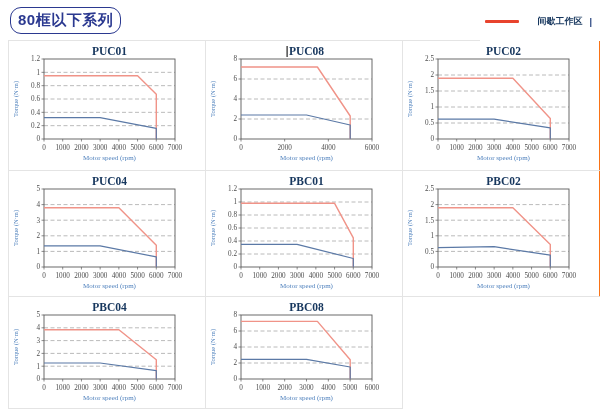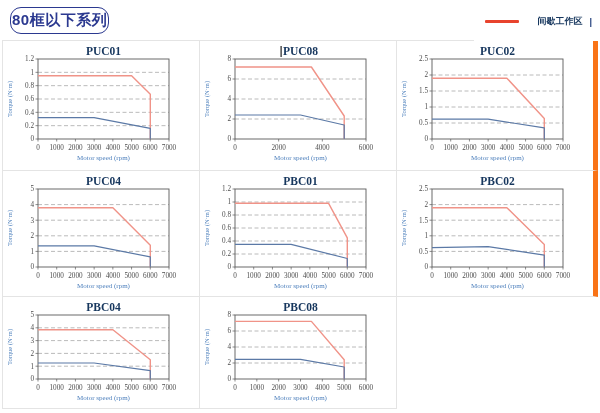--- a/index.html
+++ b/index.html
@@ -6,31 +6,31 @@
   body {
     width:600px; height:413px; overflow:hidden;
     background:#ffffff;
     font-family:"Liberation Sans", sans-serif;
     position:relative;
   }
   .header { position:relative; height:40px; width:600px; }
   .title-box {
     position:absolute; left:10px; top:7px;
     border:1.5px solid #2b3990; border-radius:11px;
-    padding:3px 1px;
+    padding:3px 7px;
     font-size:15px; font-weight:bold; color:#2b3990;
     letter-spacing:0.5px;
   }
   .legend { position:absolute; right:8px; top:15px; display:flex; align-items:center; gap:7px; }
   .legend-item { display:flex; align-items:center; gap:6px; }
   .swatch { display:inline-block; width:34px; height:3px; border-radius:1px; }
   .legend-label { font-size:9px; font-weight:bold; color:#17375e;padding-left:12px; }
   .legend-divider { font-size:9px; color:#1f3d7a; font-weight:bold; }
   .grid {
-    margin:0 2px; width:472px;
+    margin:0 8px; width:472px;
     display:grid;
     grid-template-columns:1fr 1fr 1fr;
     grid-template-rows:130px 126px 112px;
     border-top:1px solid #e4e4e4;
   }
   .cell { border-left:1px solid #e4e4e4; border-bottom:1px solid #e4e4e4; background:#fff; }
   .cell.last-col { border-right:5px solid #f97316; }
   .cell.empty { border:none; border-left:1px solid #e4e4e4; }
   .cell svg { display:block; margin:1px auto 0; }
 </style>

